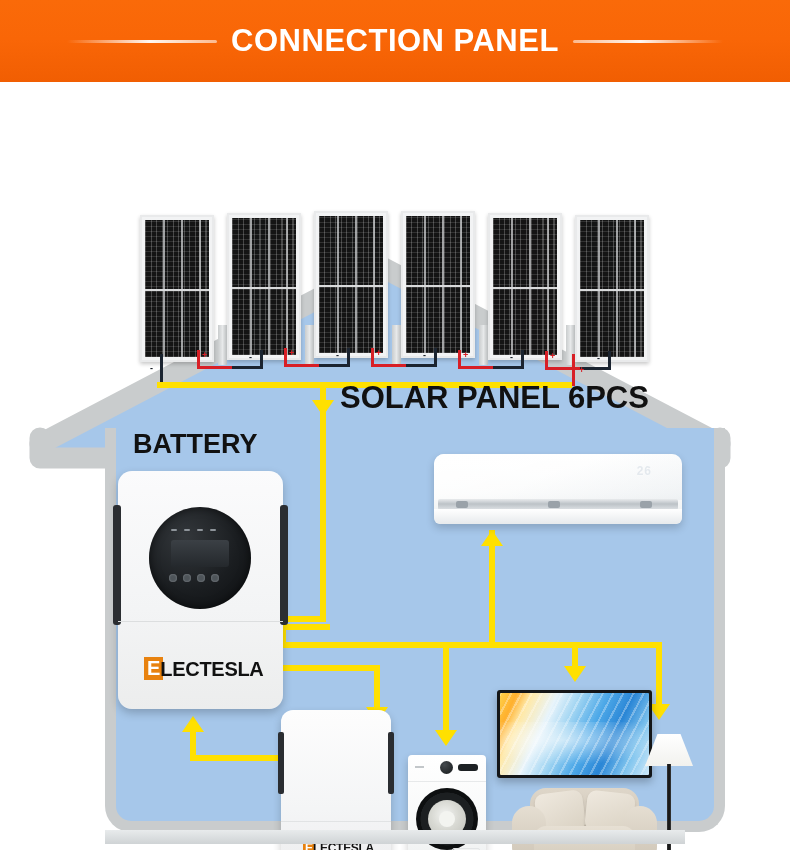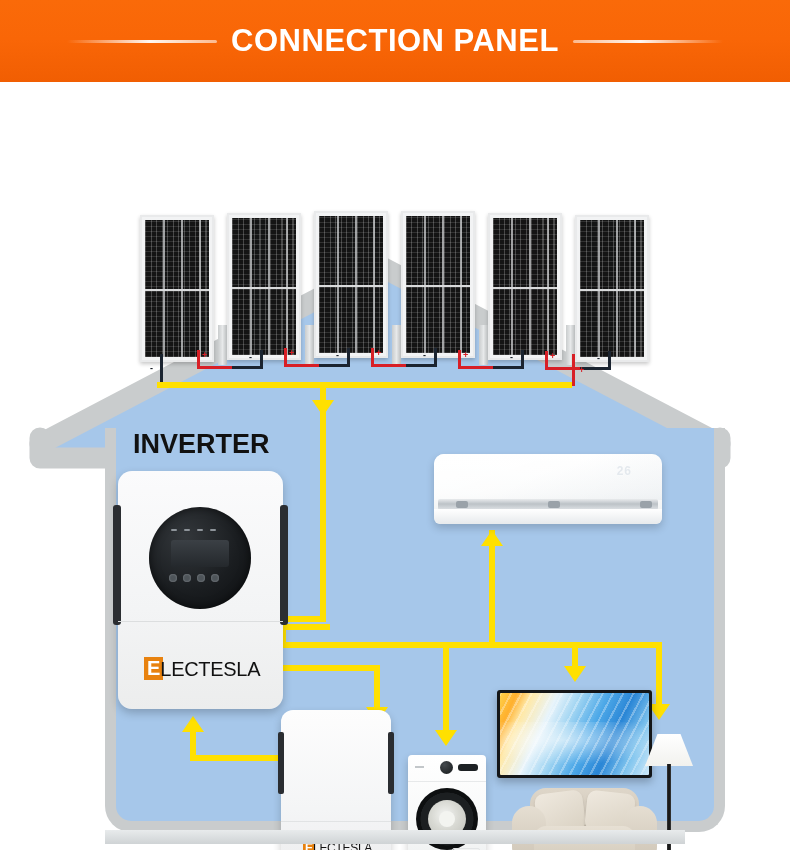--- a/index.html
+++ b/index.html
@@ -73,38 +73,38 @@
      box-shadow:inset 0 0 10px rgba(0,0,0,.6);}
   .inv-leds{position:absolute;left:22px;top:22px;display:flex;gap:7px;}
   .inv-leds i{width:6px;height:2px;background:#8e949a;display:block;border-radius:1px;}
   .inv-screen{position:absolute;left:22px;top:33px;width:58px;height:27px;border-radius:3px;
      background:linear-gradient(180deg,#3b4045,#24282c);}
   .inv-btns{position:absolute;left:20px;top:67px;display:flex;gap:6px;}
   .inv-btns i{width:8px;height:8px;border-radius:50%;background:#4e5459;display:block;
      box-shadow:inset 0 0 2px #8d9399;}
   .brand{position:absolute;display:flex;align-items:center;}
   .brand .e{background:#e8820f;color:#fff;font-weight:bold;display:inline-block;}
-  .brand .rest{color:#111;font-weight:normal;letter-spacing:-.3px;}
+  .brand .rest{color:#111;font-weight:bold;letter-spacing:-.3px;}
   .inv-brand{left:26px;top:186px;}
   .inv-brand .e{font-size:20px;line-height:20px;padding:1px 3px 2px 3px;}
   .inv-brand .rest{font-size:20px;line-height:20px;margin-left:-3px;}
 
   
   .battery{position:absolute;left:281px;top:628px;width:110px;height:165px;
      background:linear-gradient(180deg,#fdfdfd 0%,#f4f5f6 60%,#ededee 100%);
      border-radius:12px;box-shadow:0 4px 9px rgba(0,0,0,.2);}
   .bat-fin{position:absolute;top:22px;width:6px;height:62px;background:#2a2d31;border-radius:2px;}
   .bat-fin.l{left:-3px;} .bat-fin.r{right:-3px;}
   .bat-split{position:absolute;left:0;right:0;top:111px;height:1px;background:#e1e3e4;}
   .bat-brand{left:22px;top:131px;}
   .bat-brand .e{font-size:12px;line-height:12px;padding:1px 2px;}
   .bat-brand .rest{font-size:12px;line-height:12px;margin-left:-2px;}
 
   
-  .ac{position:absolute;left:434px;top:372px;width:228px;height:70px;
+  .ac{position:absolute;left:434px;top:372px;width:248px;height:70px;
      background:linear-gradient(180deg,#ffffff 0%,#fafbfb 55%,#eceeef 100%);
      border-radius:10px 10px 6px 6px;box-shadow:0 4px 9px rgba(0,0,0,.18);overflow:hidden;}
   .ac-sheen{position:absolute;left:0;top:0;width:100%;height:46px;
      background:linear-gradient(160deg,rgba(255,255,255,.95) 0%,rgba(255,255,255,.35) 45%,rgba(210,218,226,.25) 100%);}
   .ac-disp{position:absolute;right:30px;top:10px;font-size:12px;font-weight:bold;
      color:#e4e9ee;letter-spacing:1px;text-shadow:0 0 2px rgba(255,255,255,.9);}
   .ac-louver{position:absolute;left:4px;right:4px;bottom:14px;height:11px;
      background:linear-gradient(180deg,#e9ebed,#bcc2c7 45%,#dfe3e6);border-radius:2px;}
   .ac-lip{position:absolute;left:0;right:0;bottom:0;height:15px;
      background:linear-gradient(180deg,#ffffff,#e7eaec);border-radius:0 0 8px 8px;}
@@ -406,15 +406,16 @@
   </div>
 
   <div class="lamp">
     <span class="lamp-shade"></span>
     <span class="lamp-pole"></span>
 
   </div>
 
   <span class="floor"></span>
 
-  <span class="lbl lbl-inv">INVERTER</span>
+  <span class="lbl lbl-solar">SOLAR PANEL 6PCS</span>
+  <span class="lbl lbl-inv">BATTERY</span>
 
 </div>
 
 </body></html>

